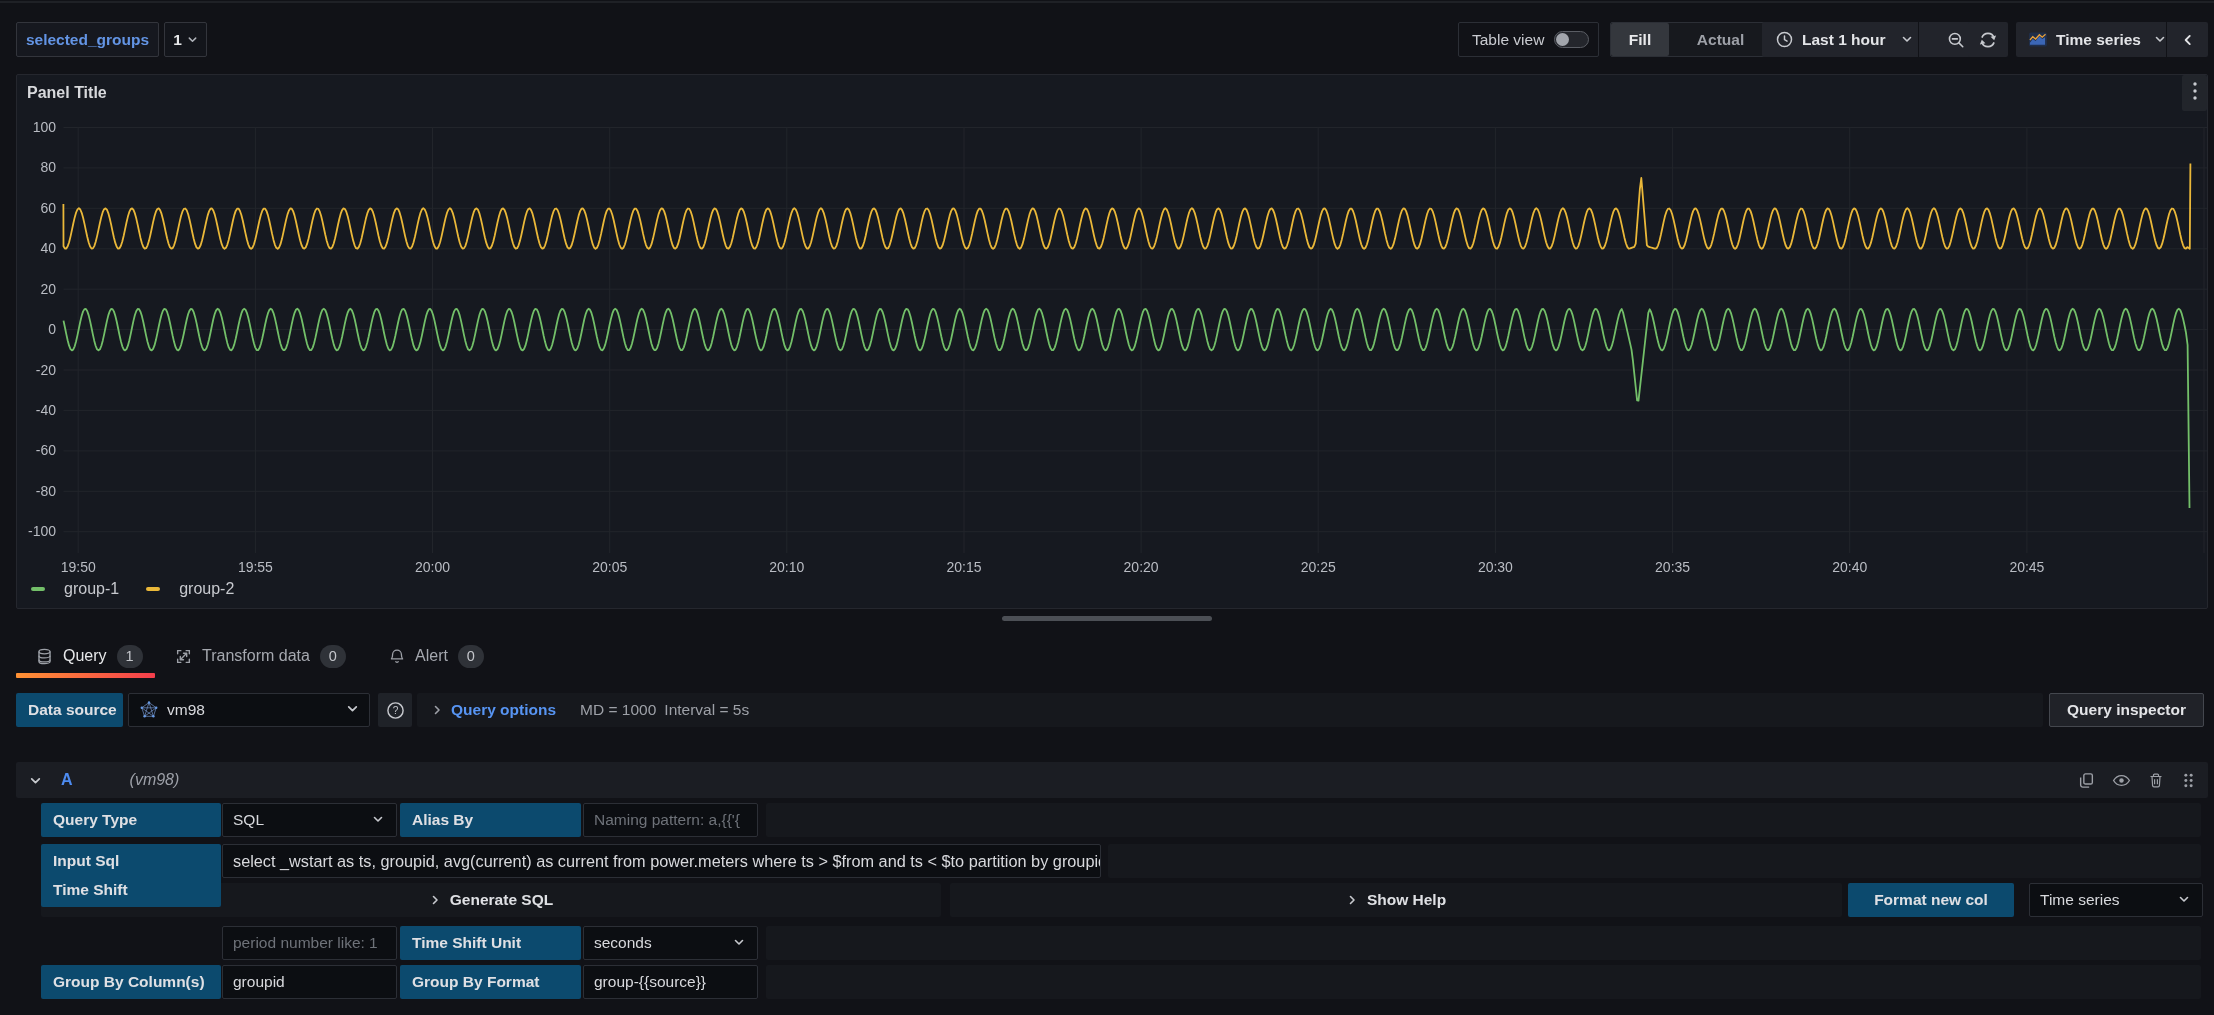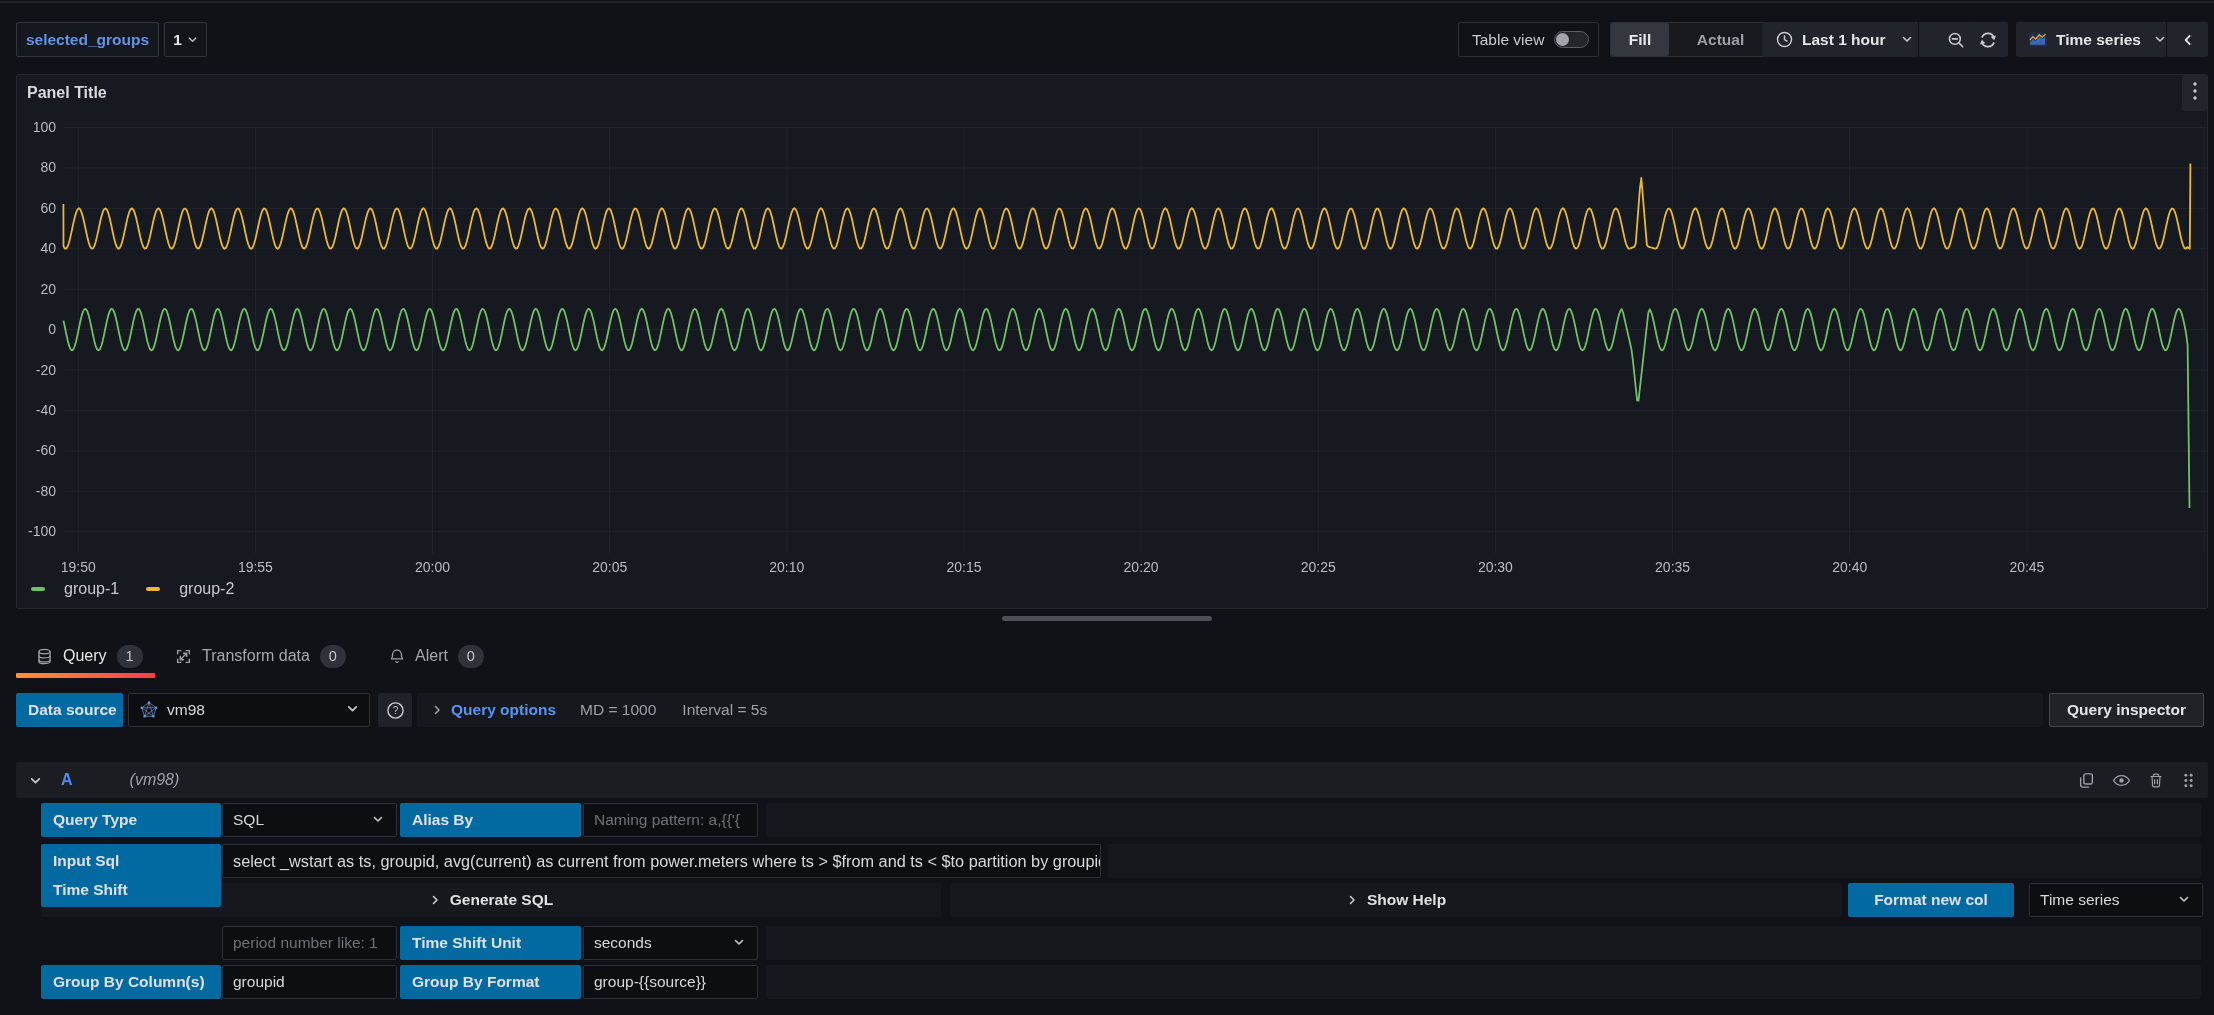--- a/index.html
+++ b/index.html
@@ -1,21 +1,21 @@
 <!DOCTYPE html>
 <html><head><meta charset="utf-8"><style>
 *{margin:0;padding:0;box-sizing:border-box}
 html,body{width:2214px;height:1015px;background:#111217;font-family:"Liberation Sans",sans-serif;position:relative;overflow:hidden}
 .ab{position:absolute}
 .flex{display:flex;align-items:center;white-space:nowrap}
 .ax{font:14px "Liberation Sans";fill:#b9bcc3}
 .gl{stroke:#22252b;stroke-width:1}
 .btn{position:absolute;top:22px;height:35px;border-radius:2px;display:flex;align-items:center;font-size:15.5px;font-weight:bold;color:#d5d6da;white-space:nowrap}
 .grp{background:#22242b}
-.lab{position:absolute;background:#0369a1;border-radius:2px;display:flex;align-items:center;padding-left:12px;font-size:15.5px;font-weight:bold;color:#dfe0e4}
+.lab{position:absolute;background:#0c4a6e;border-radius:2px;display:flex;align-items:center;padding-left:12px;font-size:15.5px;font-weight:bold;color:#dfe0e4}
 .inp{position:absolute;background:#0c0e12;border:1px solid #2c2f36;border-radius:2px;display:flex;align-items:center;padding-left:10px;font-size:15.5px;color:#d8d9dd;overflow:hidden;white-space:nowrap}
 .ph{color:#6e7279}
 .fill{position:absolute;background:#16181d;border-radius:2px}
 .sect{position:absolute;background:#16181d;border-radius:2px;display:flex;align-items:center;justify-content:center;gap:9px;font-size:15.5px;font-weight:bold;color:#dfe0e4}
 .badge{display:inline-flex;align-items:center;justify-content:center;background:#2f3238;border-radius:12px;height:23px;min-width:26px;font-size:14.5px;color:#c4c6cb;font-weight:normal}
 </style></head><body>
 <div class="ab" style="left:0;top:1px;width:2214px;height:2px;background:#1f2126"></div>
 
 <div class="btn" style="left:16px;width:143px;justify-content:center;border:1px solid #33353c;background:#16181f;color:#6394e4">selected_groups</div>
 <div class="btn" style="left:164px;width:43px;justify-content:center;gap:5px;border:1px solid #33353c;background:#13151b;color:#e6e7e9">1 <svg width="11" height="11" viewBox="0 0 12 12">
@@ -198,21 +198,21 @@
       <circle cx="8" cy="8" r="6.4" fill="none" stroke="#c7c9ce" stroke-width="1.2"></circle>
       <text x="8" y="11" font-size="8.5" fill="#c7c9ce" text-anchor="middle" font-family="Liberation Sans">?</text>
     </svg>
   </div>
 <div class="fill flex" style="left:417px;top:693px;width:1626px;height:34px;padding-left:14px;font-size:15.5px">
   <svg width="12" height="12" viewBox="0 0 12 12">
       <path d="M4.5 2.5 8 6l-3.5 3.5" fill="none" stroke="#9da0a7" stroke-width="1.6" stroke-linecap="round" stroke-linejoin="round"></path>
     </svg>
     <span style="color:#5794f2;font-weight:bold;margin-left:8px">Query options</span>
   <span style="color:#9da0a7;margin-left:24px">MD = 1000</span>
-  <span style="color:#9da0a7;margin-left:26px">Interval = 5s</span>
+  <span style="color:#9da0a7;margin-left:8px">Interval = 5s</span>
 </div>
 <div class="btn" style="top:693px;left:2049px;width:155px;height:34px;justify-content:center;background:#202228;border:1px solid #44474e;color:#e3e4e7;font-size:15.5px">Query inspector</div>
 
 <div class="ab flex" style="left:16px;top:762px;width:2192px;height:36px;background:#1b1d23;border-radius:2px">
   <span class="flex" style="margin-left:13px">
       <svg width="13" height="13" viewBox="0 0 12 12">
         <path d="M2.5 4.5 6 8l3.5-3.5" fill="none" stroke="#c7c9ce" stroke-width="1.6" stroke-linecap="round" stroke-linejoin="round"></path>
       </svg>
     </span>
   <span style="margin-left:19px;font-size:16px;font-weight:bold;color:#4d8bf0">A</span>

